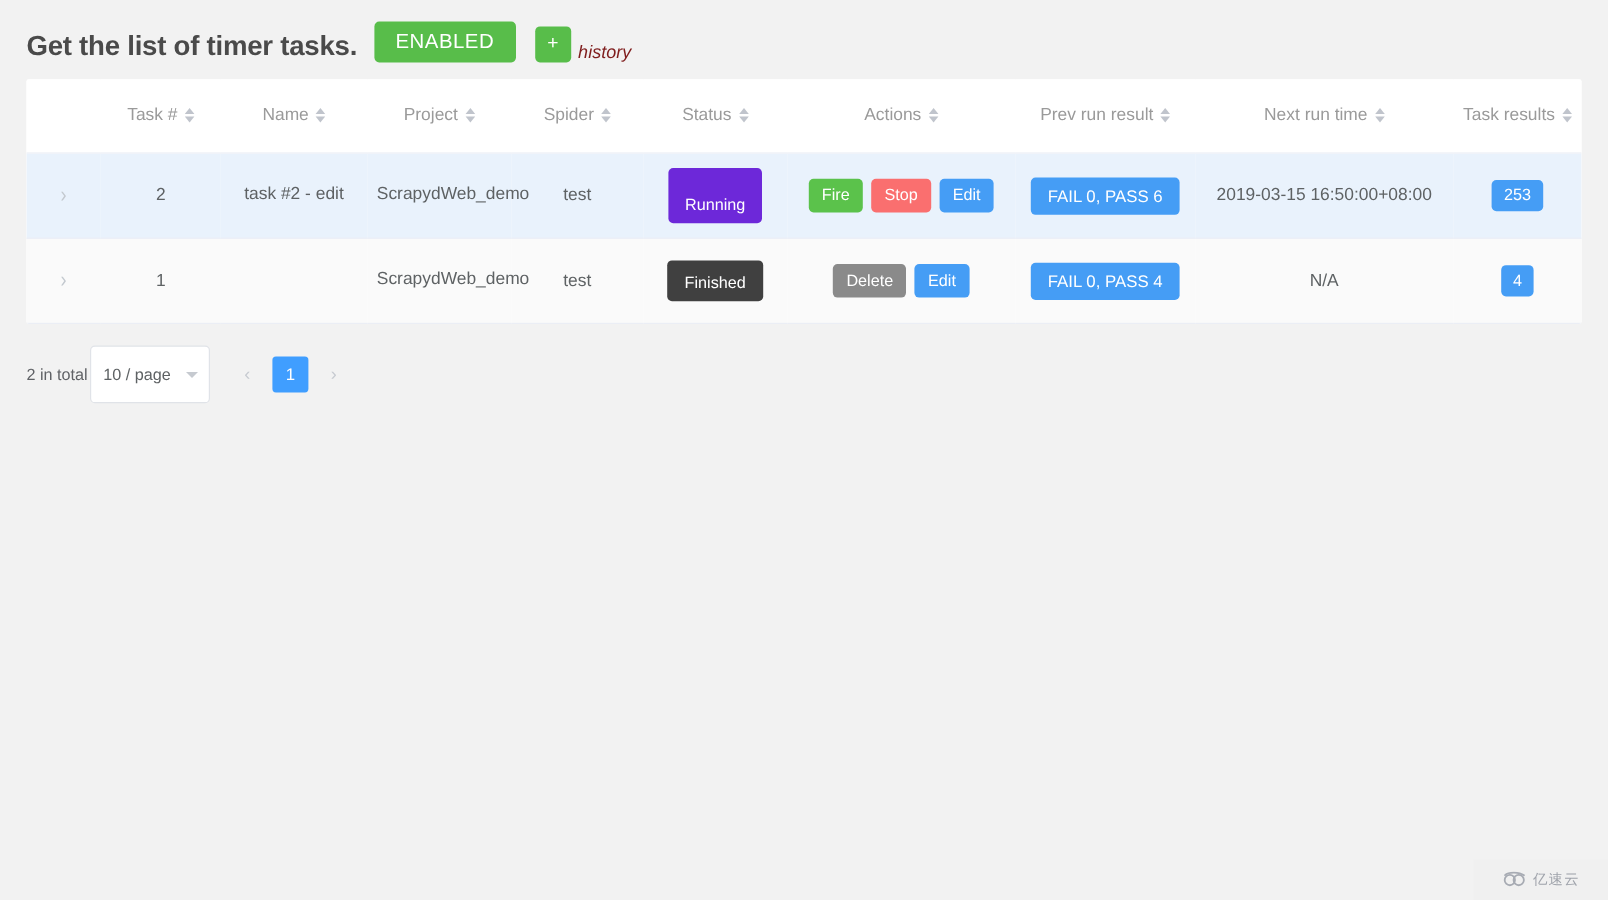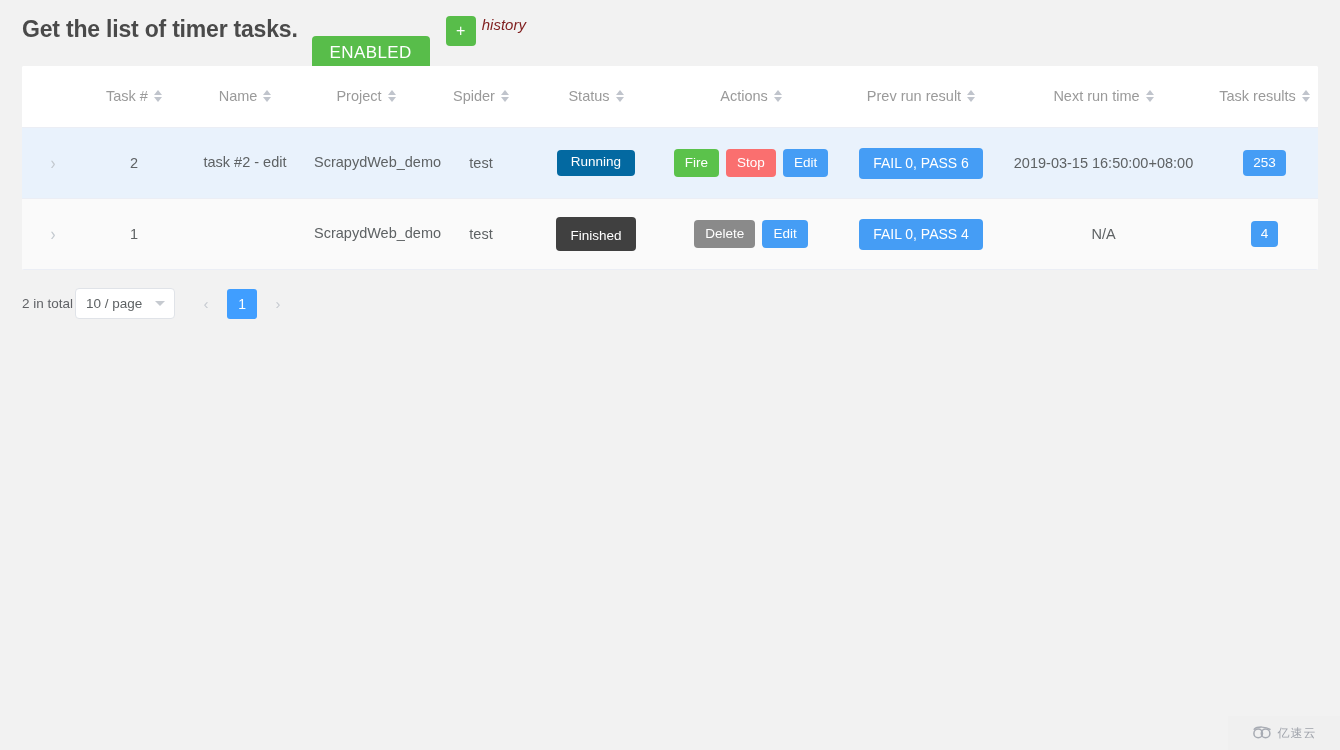--- a/index.html
+++ b/index.html
@@ -11,21 +11,21 @@
     font-family: "Liberation Sans", sans-serif;
     -webkit-font-smoothing: antialiased;
     overflow: hidden;
   }
 
   .page { position: relative; width: 1340px; height: 750px; }
 
   
   .page-header {
     display: flex;
-    align-items: flex-start;
+    align-items: flex-end;
     padding: 16px 12px 0 22px;
     height: 52px;
   }
   .page-title {
     font-size: 23px;
     font-weight: bold;
     color: #4a4a4a;
     letter-spacing: -0.2px;
     white-space: nowrap;
   }
@@ -141,21 +141,21 @@
     line-height: 1;
     padding: 7px 11px 8px;
     cursor: pointer;
     font-family: "Liberation Sans", sans-serif;
     white-space: nowrap;
   }
   .pill.green  { background: #5bc24b; }
   .pill.blue   { background: #459df5; }
   .pill.red    { background: #fa6f6f; }
   .pill.gray   { background: #8a8a8a; }
-  .pill.status-running  { background: #0369a1; padding: 5px 14px 8px; }
+  .pill.status-running  { background: #6d28d9; padding: 24px 14px 8px; }
   .pill.status-finished { background: #404040; padding: 12px 14px 8px; }
   .pill.result { background: #459df5; padding: 8px 14px 9px; font-size: 14px; }
   .pill.count  { background: #459df5; padding: 6px 10px 7px; font-size: 13.5px; min-width: 26px; }
   .actions { display: flex; gap: 7px; justify-content: center; }
 
   .muted { color: #7a7f82; }
 
   
   .pagination {
     position: absolute;
@@ -163,21 +163,21 @@
     top: 288px;
     display: flex;
     align-items: center;
     gap: 2px;
     font-size: 13.5px;
     color: #606266;
   }
   .page-select {
     position: relative;
     width: 100px;
-    height: 31px;
+    height: 48px;
     border: 1px solid #e0e3e8;
     border-radius: 4px;
     background: #fff;
     display: flex;
     align-items: center;
     padding: 0 10px;
     font-size: 13.5px;
     color: #5e6264;
     cursor: pointer;
   }

